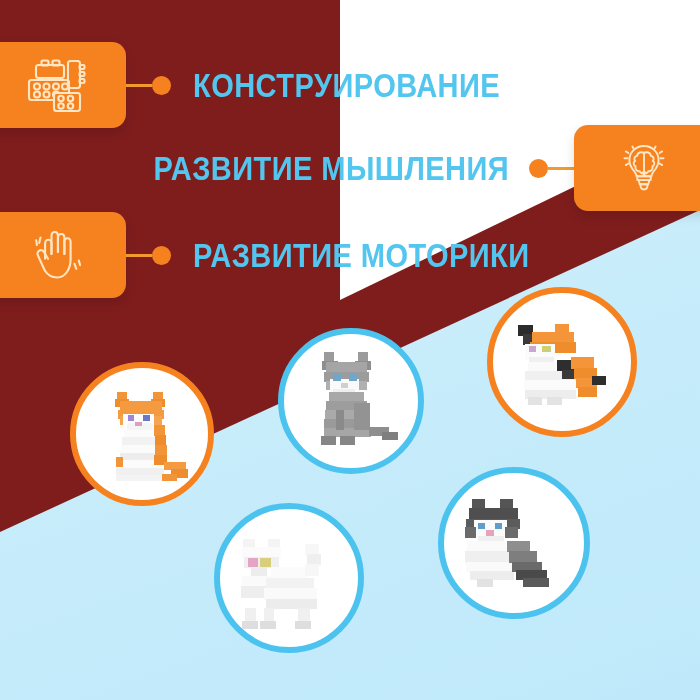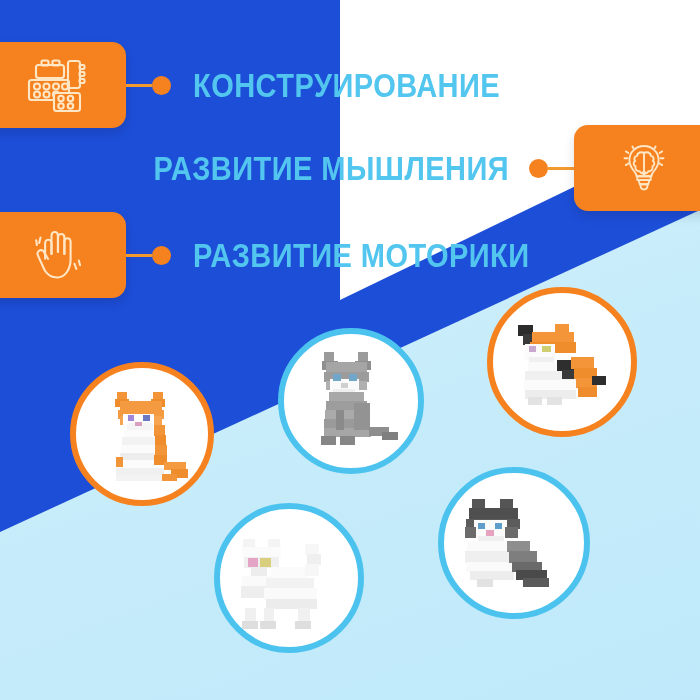--- a/index.html
+++ b/index.html
@@ -9,21 +9,21 @@
   }
   body {
     font-family: "Liberation Sans", sans-serif;
   }
 
   #poster {
     position: relative;
     width: 700px;
     height: 700px;
     overflow: hidden;
-    background: #1d4ed8;
+    background: #7f1d1d;
   }
 
   
   .bg-blue {
     position: absolute;
     inset: 0;
     background: linear-gradient(160deg, #dff4fc 0%, #c7ecfa 55%, #bfe9fa 100%);
     clip-path: polygon(0% 76%, 100% 30%, 100% 100%, 0% 100%);
   }
   .bg-wedge {

